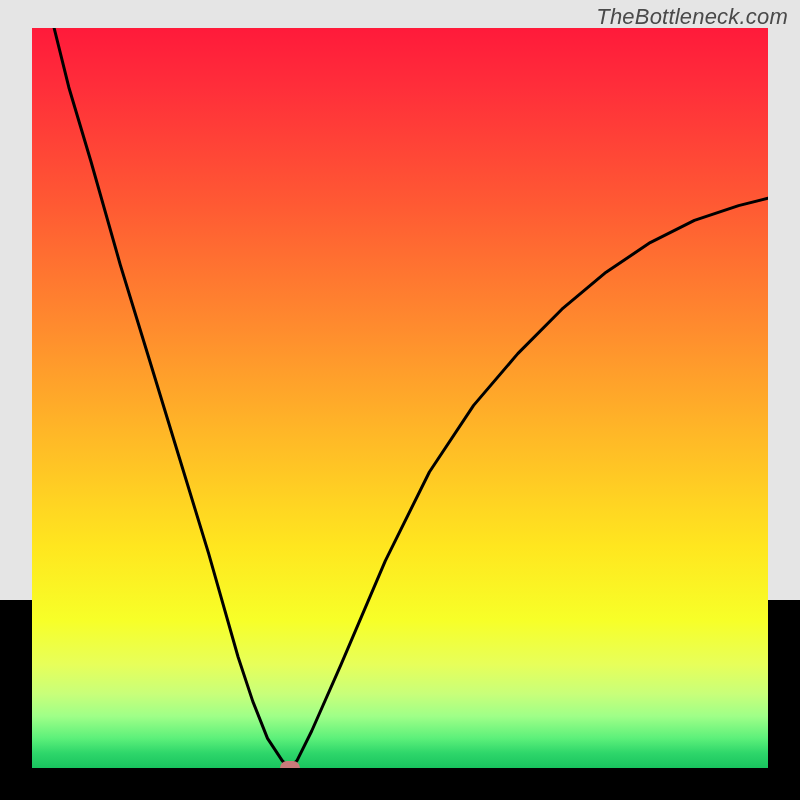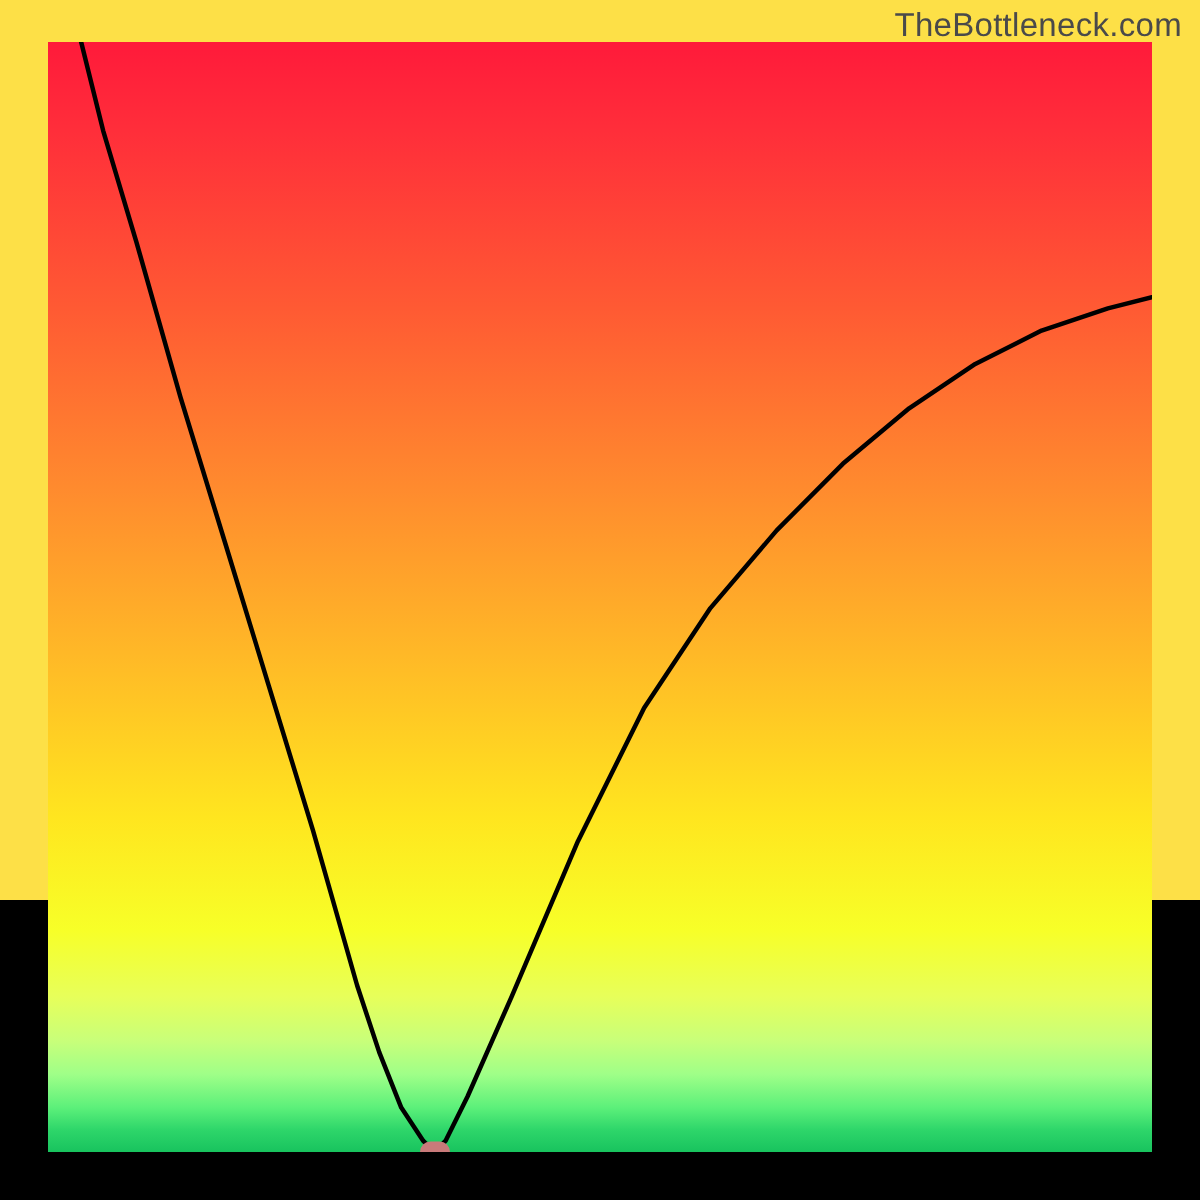--- a/index.html
+++ b/index.html
@@ -8,21 +8,22 @@
     width: 800px;
     height: 800px;
     background: #000;
     overflow: hidden;
     font-family: Arial, Helvetica, sans-serif;
   }
   .frame {
     position: relative;
     width: 800px;
     height: 600px;
-    background: #fde047;
+    background: #e5e5e5;
+    font-style: italic;
   }
   .watermark {
     position: absolute;
     top: 4px;
     right: 12px;
     color: #4a4a4a;
     font-size: 22px;
     font-weight: 400;
     z-index: 5;
     letter-spacing: 0.2px;

